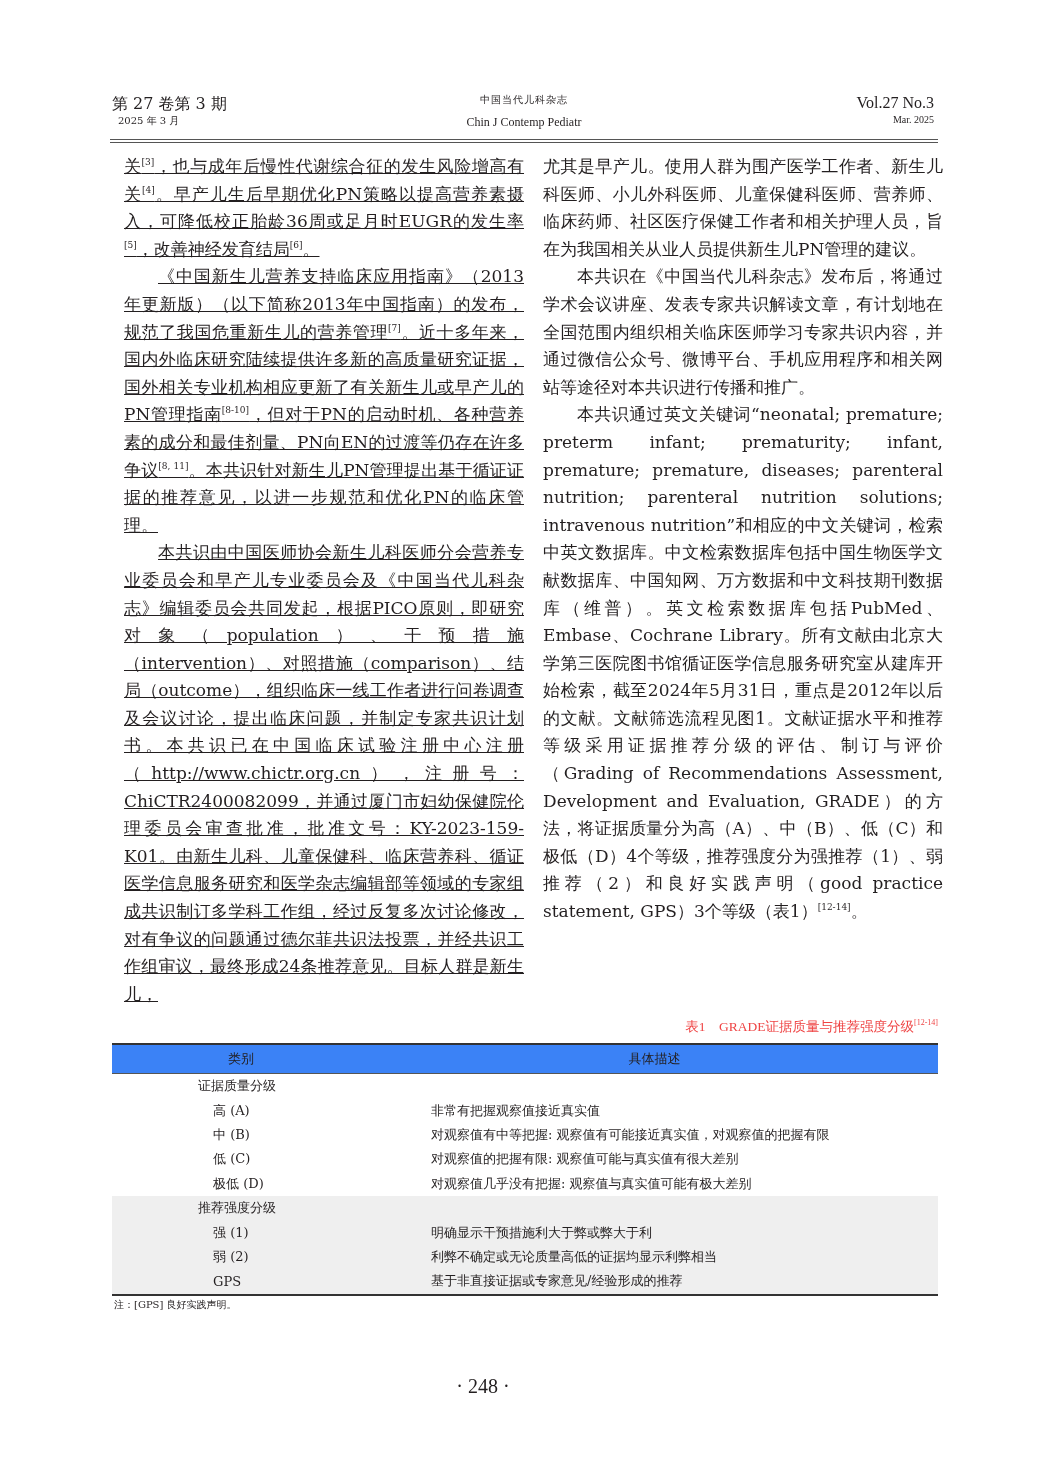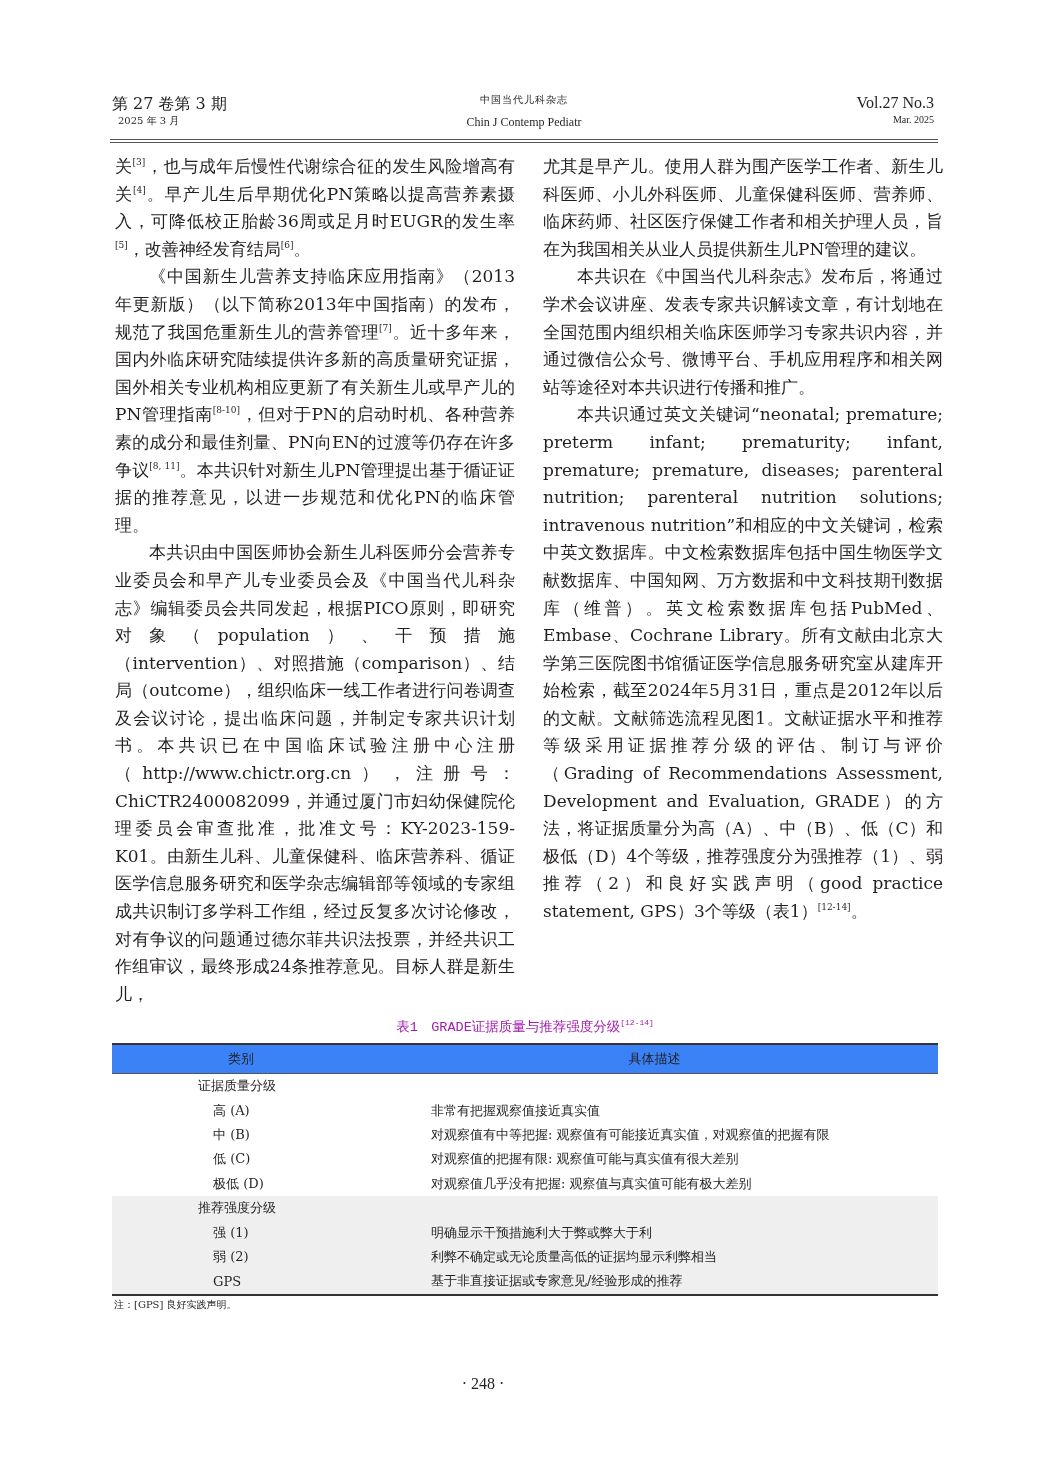--- a/index.html
+++ b/index.html
@@ -9,45 +9,45 @@
   .header { position: absolute; left: 110px; top: 94px; width: 828px; height: 44px; }
   .header .l1, .header .r1 { position: absolute; top: 0; font-size: 16px; }
   .header .l2, .header .r2 { position: absolute; top: 20px; font-size: 10px; }
   .header .l1 { left: 2px; } .header .l2 { left: 8px; }
   .header .r1, .header .r2 { right: 4px; font-family: "Liberation Serif", serif; }
   .header .c1 { position: absolute; top: -1px; left: 0; width: 100%; text-align: center; font-size: 10px; letter-spacing: 1px; }
   .header .c2 { position: absolute; top: 21px; left: 0; width: 100%; text-align: center; font-size: 12px; font-family: "Liberation Serif", serif; }
   .header-rule { position: absolute; left: 110px; top: 139px; width: 828px; height: 2px; border-top: 1px solid #555; border-bottom: 1px solid #555; }
 
   .col { position: absolute; top: 153px; width: 400px; font-size: 17px; line-height: 27.6px; text-align: justify; }
-  .col.left { left: 115px; }
+  .col.left { left: 124px; text-decoration: underline; }
   .col.right { left: 543px; }
   .col p { margin: 0; }
   .col p.indent { text-indent: 2em; }
   .col sup { font-size: 9px; vertical-align: 7px; line-height: 0; }
 
-  .table-caption { position: absolute; top: 1018px; left: 112px; width: 826px; text-align: center;
-                   font-family: Liberation Mono, monospace; font-size: 13.5px; color: #a21caf; }
+  .table-caption { position: absolute; top: 1018px; left: 112px; width: 826px; text-align: right;
+                   font-family: Liberation Serif, serif; font-size: 13.5px; color: #ef4444; }
   .table-caption sup { font-size: 8px; vertical-align: 6px; }
 
   table.grade { position: absolute; top: 1043px; left: 112px; width: 826px; border-collapse: collapse;
                 font-size: 13px; font-family: "DejaVu Serif", serif; }
   table.grade thead tr { background: #3b82f6; }
   table.grade thead th { font-weight: normal; height: 26px; border-top: 2px solid #333; border-bottom: 1px solid #555; }
   table.grade td { height: 24.4px; padding: 0; vertical-align: middle; }
   table.grade .h-cat { text-align: center; padding-left: 0; width: 258px; }
   table.grade .h-desc { text-align: center; }
   table.grade td.group { padding-left: 86px; }
   table.grade td.sub { padding-left: 101px; }
   table.grade td.desc { padding-left: 60px; }
   table.grade tr.shade { background: #efefef; }
   table.grade tbody tr:last-child td { border-bottom: 2px solid #333; }
 
   .note { position: absolute; top: 1298px; left: 114px; font-size: 10px; }
-  .page-num { position: absolute; top: 1375px; left: 0; width: 966px; text-align: center; font-size: 16px;
+  .page-num { position: absolute; top: 1375px; left: 0; width: 966px; text-align: center; font-size: 20px;
               font-family: "Liberation Serif", serif; }
 </style>
 </head>
 <body>
 
 <div class="header">
   <span class="l1">第 27 卷第 3 期</span>
   <span class="l2">2025 年 3 月</span>
   <span class="c1">中国当代儿科杂志</span>
   <span class="c2">Chin J Contemp Pediatr</span>

